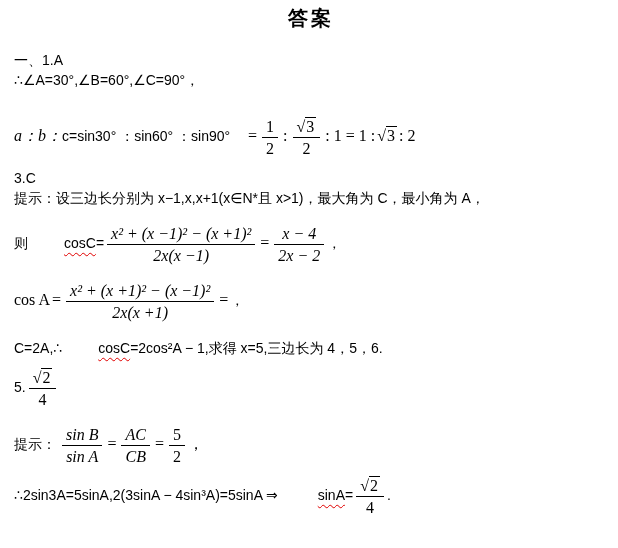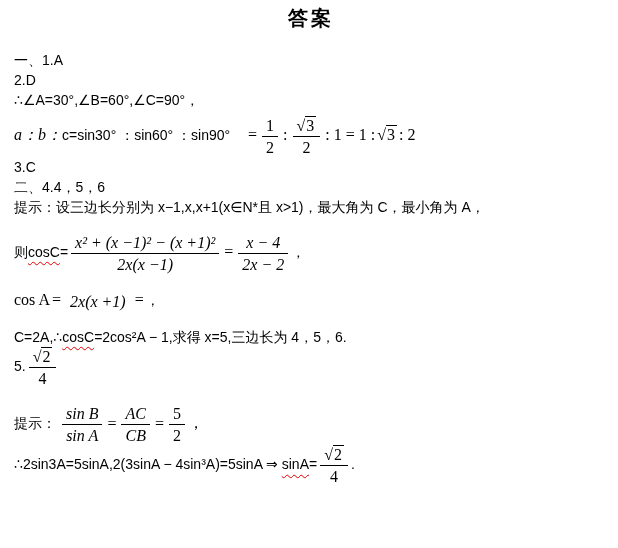--- a/index.html
+++ b/index.html
@@ -10,21 +10,21 @@
     font-family: "Liberation Sans", "DejaVu Sans", sans-serif;
     font-size: 14px; overflow: hidden;
   }
   .page { padding: 4px 10px 0 14px; width: 618px; height: 548px; }
   .title {
     text-align: center; font-size: 20px; font-weight: 700;
     letter-spacing: 3px; line-height: 28px; height: 30px;
   }
   .line { line-height: 20px; white-space: nowrap; }
   .eqline { white-space: nowrap; line-height: 20px; }
-  .mt8 { margin-top: 16px; } .mt10 { } .mt12 { margin-top: 6px; }
+  .mt8 { margin-top: 16px; } .mt10 { margin-top: 10px; } .mt12 { margin-top: 27px; }
   .m {
     font-family: "Liberation Serif", "DejaVu Serif", serif;
     font-size: 16px;
   }
   .it { font-style: italic; }
   .tok { margin: 0 2px; }
   .frac {
     display: inline-block; vertical-align: middle; text-align: center;
     font-family: "Liberation Serif", "DejaVu Serif", serif;
     font-size: 16px; margin: 0 3px; line-height: 19px;
@@ -32,48 +32,47 @@
   .frac .num { display: block; border-bottom: 1px solid #000; padding: 0 4px 1px; }
   .frac .den { display: block; padding: 1px 4px 0; }
   .sqrtwrap { white-space: nowrap; }
   .radicand { border-top: 1px solid #000; padding: 0 2px 0 1px; }
   .wavy {
     text-decoration: underline;
     text-decoration-style: wavy;
     text-decoration-color: #e00000;
     text-decoration-thickness: 1px;
     text-underline-offset: 4px;
+    padding-left: 36px;
   }
 </style>
 </head>
 <body>
 
 <div class="page">
 
   <div class="title">答案</div>
 
   <div class="line mt8">一、1.A</div>
-  <div class="line">2.D</div>
   <div class="line">∴∠A=30°,∠B=60°,∠C=90°，</div>
 
   <div class="eqline mt12">
     <span class="m it">a：b：</span><span>c=sin30°  ：sin60°  ：sin90°</span>
     <span class="m tok" style="margin-left:14px;">=</span><span class="frac"><span class="num">1</span><span class="den">2</span></span><span class="m tok">:</span><span class="frac"><span class="num"><span class="sqrtwrap"><span>√</span><span class="radicand">3</span></span></span><span class="den">2</span></span><span class="m tok">: 1 = 1 :</span><span class="m sqrtwrap"><span>√</span><span class="radicand">3</span></span><span class="m tok">: 2</span>
   </div>
 
   <div class="line mt10">3.C</div>
-  <div class="line">二、4.4，5，6</div>
   <div class="line">提示：设三边长分别为 x−1,x,x+1(x∈N*且 x&gt;1)，最大角为 C，最小角为 A，</div>
 
   <div class="eqline mt8">
     <span>则</span><span class="wavy">cosC</span><span>=</span><span class="frac it"><span class="num">x² + (x −1)² − (x +1)²</span><span class="den">2x(x −1)</span></span><span class="m tok">=</span><span class="frac it"><span class="num">x − 4</span><span class="den">2x − 2</span></span><span>，</span>
   </div>
 
   <div class="eqline mt8">
-    <span class="m">cos A</span><span class="m tok">=</span><span class="frac it"><span class="den">2x(x +1)</span></span><span class="m tok">=</span><span>，</span>
+    <span class="m">cos A</span><span class="m tok">=</span><span class="frac it"><span class="num">x² + (x +1)² − (x −1)²</span><span class="den">2x(x +1)</span></span><span class="m tok">=</span><span>，</span>
   </div>
 
   <div class="line mt8">
     <span>C=2A,∴</span><span class="wavy">cosC</span><span>=2cos²A − 1,求得 x=5,三边长为 4，5，6.</span>
   </div>
 
   <div class="eqline mt10">
     <span>5.</span><span class="frac"><span class="num"><span class="sqrtwrap"><span>√</span><span class="radicand">2</span></span></span><span class="den">4</span></span>
   </div>
 

